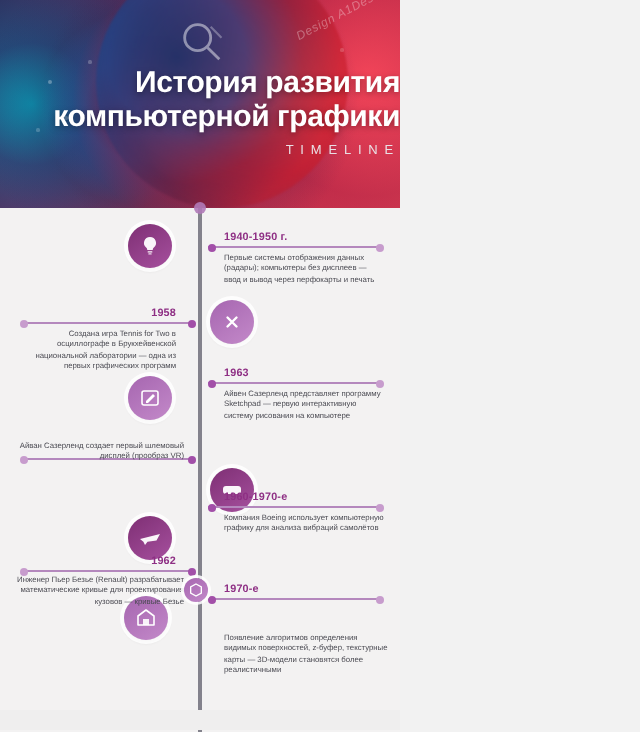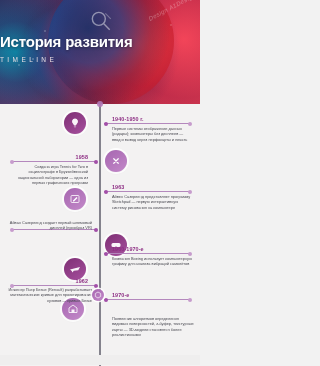--- a/index.html
+++ b/index.html
@@ -24,21 +24,21 @@
   }
   .hero-sphere{position:absolute;left:48px;top:-22px;width:126px;height:126px;border-radius:50%;
     background:
       radial-gradient(circle at 32% 40%, rgba(18,52,110,.92) 0%, rgba(24,70,140,.72) 30%, rgba(30,40,90,.25) 55%, rgba(0,0,0,0) 72%),
       radial-gradient(circle at 72% 52%, rgba(236,56,62,.95) 0%, rgba(198,30,48,.8) 38%, rgba(120,20,40,.3) 66%, rgba(0,0,0,0) 80%);
     filter:blur(.4px);opacity:.96;}
   .hero-speck{position:absolute;border-radius:50%;background:rgba(255,255,255,.5);}
   .hero-glyph{position:absolute;left:88px;top:8px;width:26px;height:26px;opacity:.55;}
   .hero-wm{position:absolute;right:2px;top:4px;font-size:6px;color:rgba(255,255,255,.32);
     transform:rotate(-28deg);letter-spacing:.4px;font-style:italic;white-space:nowrap;}
-  .hero-text{position:absolute;left:0;right:0;top:34px;text-align:left;}
+  .hero-text{position:absolute;left:0;right:0;top:34px;text-align:right;}
   .hero-text h1{margin:0;color:#fff;font-weight:bold;font-size:15px;line-height:16.5px;
     letter-spacing:-.2px;text-shadow:0 1px 3px rgba(0,0,0,.35);}
   .hero-sub{margin-top:5px;color:#e9dfe4;font-size:6.5px;letter-spacing:3.4px;font-weight:normal;}
 
   
   .tl{position:relative;width:200px;height:262px;background:#f3f2f2;}
   .spine{position:absolute;left:99px;top:0;width:2px;height:262px;background:#6f6f7a;opacity:.85;}
   .spine-cap{position:absolute;left:97px;width:6px;height:6px;border-radius:50%;
     background:#b07ab8;opacity:.9;}
 
@@ -82,20 +82,21 @@
       <circle cx="10" cy="10" r="6" fill="none" stroke="#ffffff" stroke-width="1.3" opacity=".85"></circle>
       <line x1="14.6" y1="14.6" x2="20" y2="20" stroke="#ffffff" stroke-width="1.3" opacity=".85"></line>
       <line x1="16" y1="5" x2="21" y2="10" stroke="#ffffff" stroke-width="1" opacity=".55"></line>
     </svg>
 
     <div class="hero-wm">Design A1Design</div>
 
     <div class="hero-text">
       <h1>
         <span>История развития</span><br>
+        <span>компьютерной графики</span>
       </h1>
       <div class="hero-sub">TIMELINE</div>
     </div>
   </div>
 
   <div class="tl">
     <div class="spine"></div>
     <div class="spine-cap" style="top:-3px"></div>
     <div class="spine-cap" style="top:252px"></div>
 

